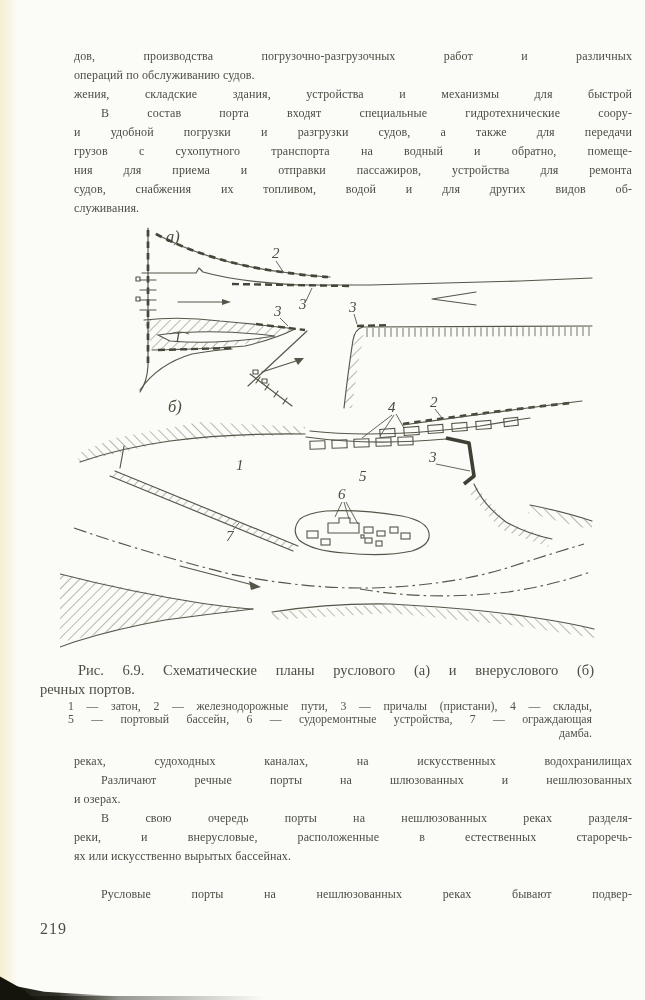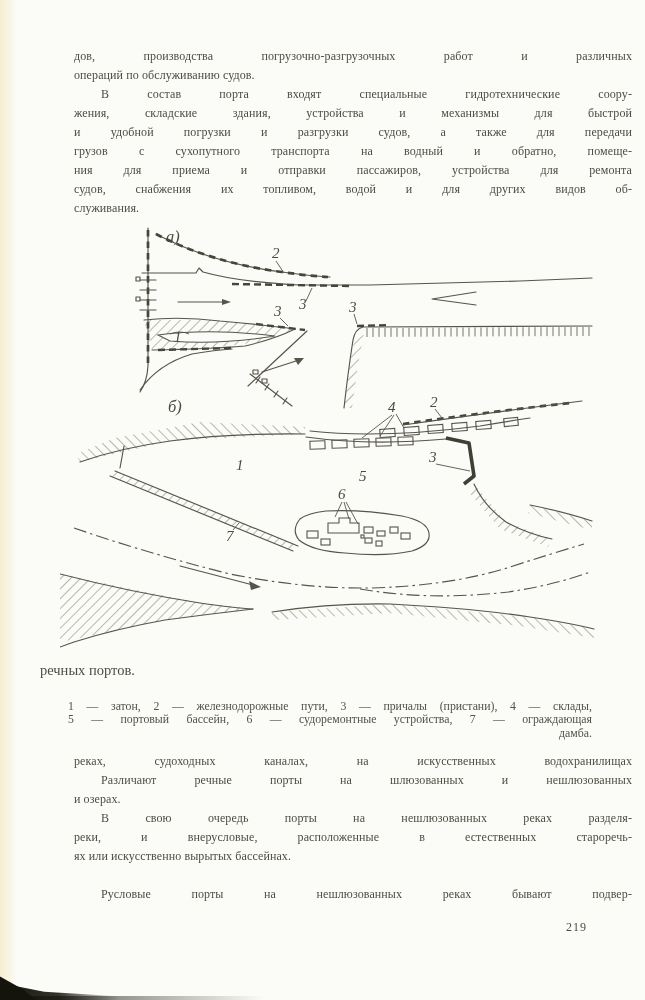--- a/index.html
+++ b/index.html
@@ -30,21 +30,21 @@
   .block{position:absolute;left:40px;width:558px;font-size:12px;line-height:19px;margin-left:34px;}
   .ln{text-align:justify;text-align-last:justify;letter-spacing:0.1px;word-spacing:1px;}
   .ln-last{text-align:left;letter-spacing:0.1px;}
   .ind{text-indent:27px;}
   .caption{position:absolute;left:40px;width:558px;top:661px;font-size:14.5px;line-height:18.5px;}
   .cap1{margin:0 4px 0 38px;text-align:justify;text-align-last:justify;}
   .cap2{text-align:left;}
   .legend{position:absolute;left:68px;width:524px;top:700px;font-size:11.8px;line-height:13.4px;color:#52524a;}
   .lg{text-align:justify;text-align-last:justify;}
   .lg-last{text-align:right;}
-  .pagenum{position:absolute;left:40px;width:547px;top:920px;font-size:12px;text-align:right;letter-spacing:1px;}
+  .pagenum{position:absolute;left:40px;width:547px;top:920px;font-size:16px;text-align:left;letter-spacing:1px;}
   svg.fig{position:absolute;left:60px;top:222px;}
   svg .thin{fill:none;stroke:#55554a;stroke-width:1.15;stroke-linecap:round;stroke-linejoin:round;}
   svg .rw{fill:none;stroke:#45453a;stroke-width:2.7;stroke-dasharray:6.5 5;}
   svg .pier{fill:none;stroke:#45453a;stroke-width:2.4;stroke-dasharray:7 4;}
   svg .thick{fill:none;stroke:#3f3f35;stroke-width:3.6;stroke-linejoin:round;}
   svg .dd{fill:none;stroke:#55554a;stroke-width:1.1;stroke-dasharray:13 4 2.5 4;}
   svg .lead{fill:none;stroke:#55554a;stroke-width:0.9;}
   svg .bld{fill:none;stroke:#55554a;stroke-width:1.1;}
   svg text{font-family:"Liberation Serif",serif;font-style:italic;font-size:15px;fill:#4b4b41;}
   svg text.big{font-size:16.5px;}
@@ -52,22 +52,22 @@
 </head>
 <body>
 
 <div class="edge-left"></div>
 
 <div class="block" style="top:47px;">
   <div class="ln">дов, производства погрузочно-разгрузочных работ и различных</div>
   <div class="ln-last">операций по обслуживанию судов.</div>
 </div>
 <div class="block" style="top:85px;">
+  <div class="ln">жения, складские здания, устройства и механизмы для быстрой</div>
   <div class="ln ind">В состав порта входят специальные гидротехнические соору-</div>
-  <div class="ln">жения, складские здания, устройства и механизмы для быстрой</div>
   <div class="ln">и удобной погрузки и разгрузки судов, а также для передачи</div>
   <div class="ln">грузов с сухопутного транспорта на водный и обратно, помеще-</div>
   <div class="ln">ния для приема и отправки пассажиров, устройства для ремонта</div>
   <div class="ln">судов, снабжения их топливом, водой и для других видов об-</div>
   <div class="ln-last">служивания.</div>
 </div>
 
 <svg class="fig" width="540" height="438" viewBox="0 0 540 438">
   <defs>
     <pattern id="hA" width="7" height="7" patternUnits="userSpaceOnUse" patternTransform="rotate(45)">
@@ -206,20 +206,21 @@
 
     <polygon points="0,352 140,381 193,387 105,398 30,414 0,420" fill="url(#hA)"></polygon>
     <path class="thin" d="M0,352 Q70,370 140,381 Q175,386 193,387"></path>
     <path class="thin" d="M193,387 Q150,392 105,398 Q55,407 14,420 L0,425"></path>
     <polygon points="212,390 330,382 470,395 534,407 534,416 460,404 330,391 212,398" fill="url(#hB)"></polygon>
     <path class="thin" d="M212,390 Q270,381 330,382 Q410,386 470,395 Q510,401 534,407"></path>
   </g>
 </svg>
 
 <div class="caption">
+  <div class="cap1">Рис. 6.9. Схематические планы руслового (а) и внеруслового (б)</div>
   <div class="cap2">речных портов.</div>
 </div>
 <div class="legend">
   <div class="lg">1 — затон, 2 — железнодорожные пути, 3 — причалы (пристани), 4 — склады,</div>
   <div class="lg">5 — портовый бассейн, 6 — судоремонтные устройства, 7 — ограждающая</div>
   <div class="lg-last">дамба.</div>
 </div>
 
 <div class="block" style="top:752px;">
   <div class="ln">реках, судоходных каналах, на искусственных водохранилищах</div>

